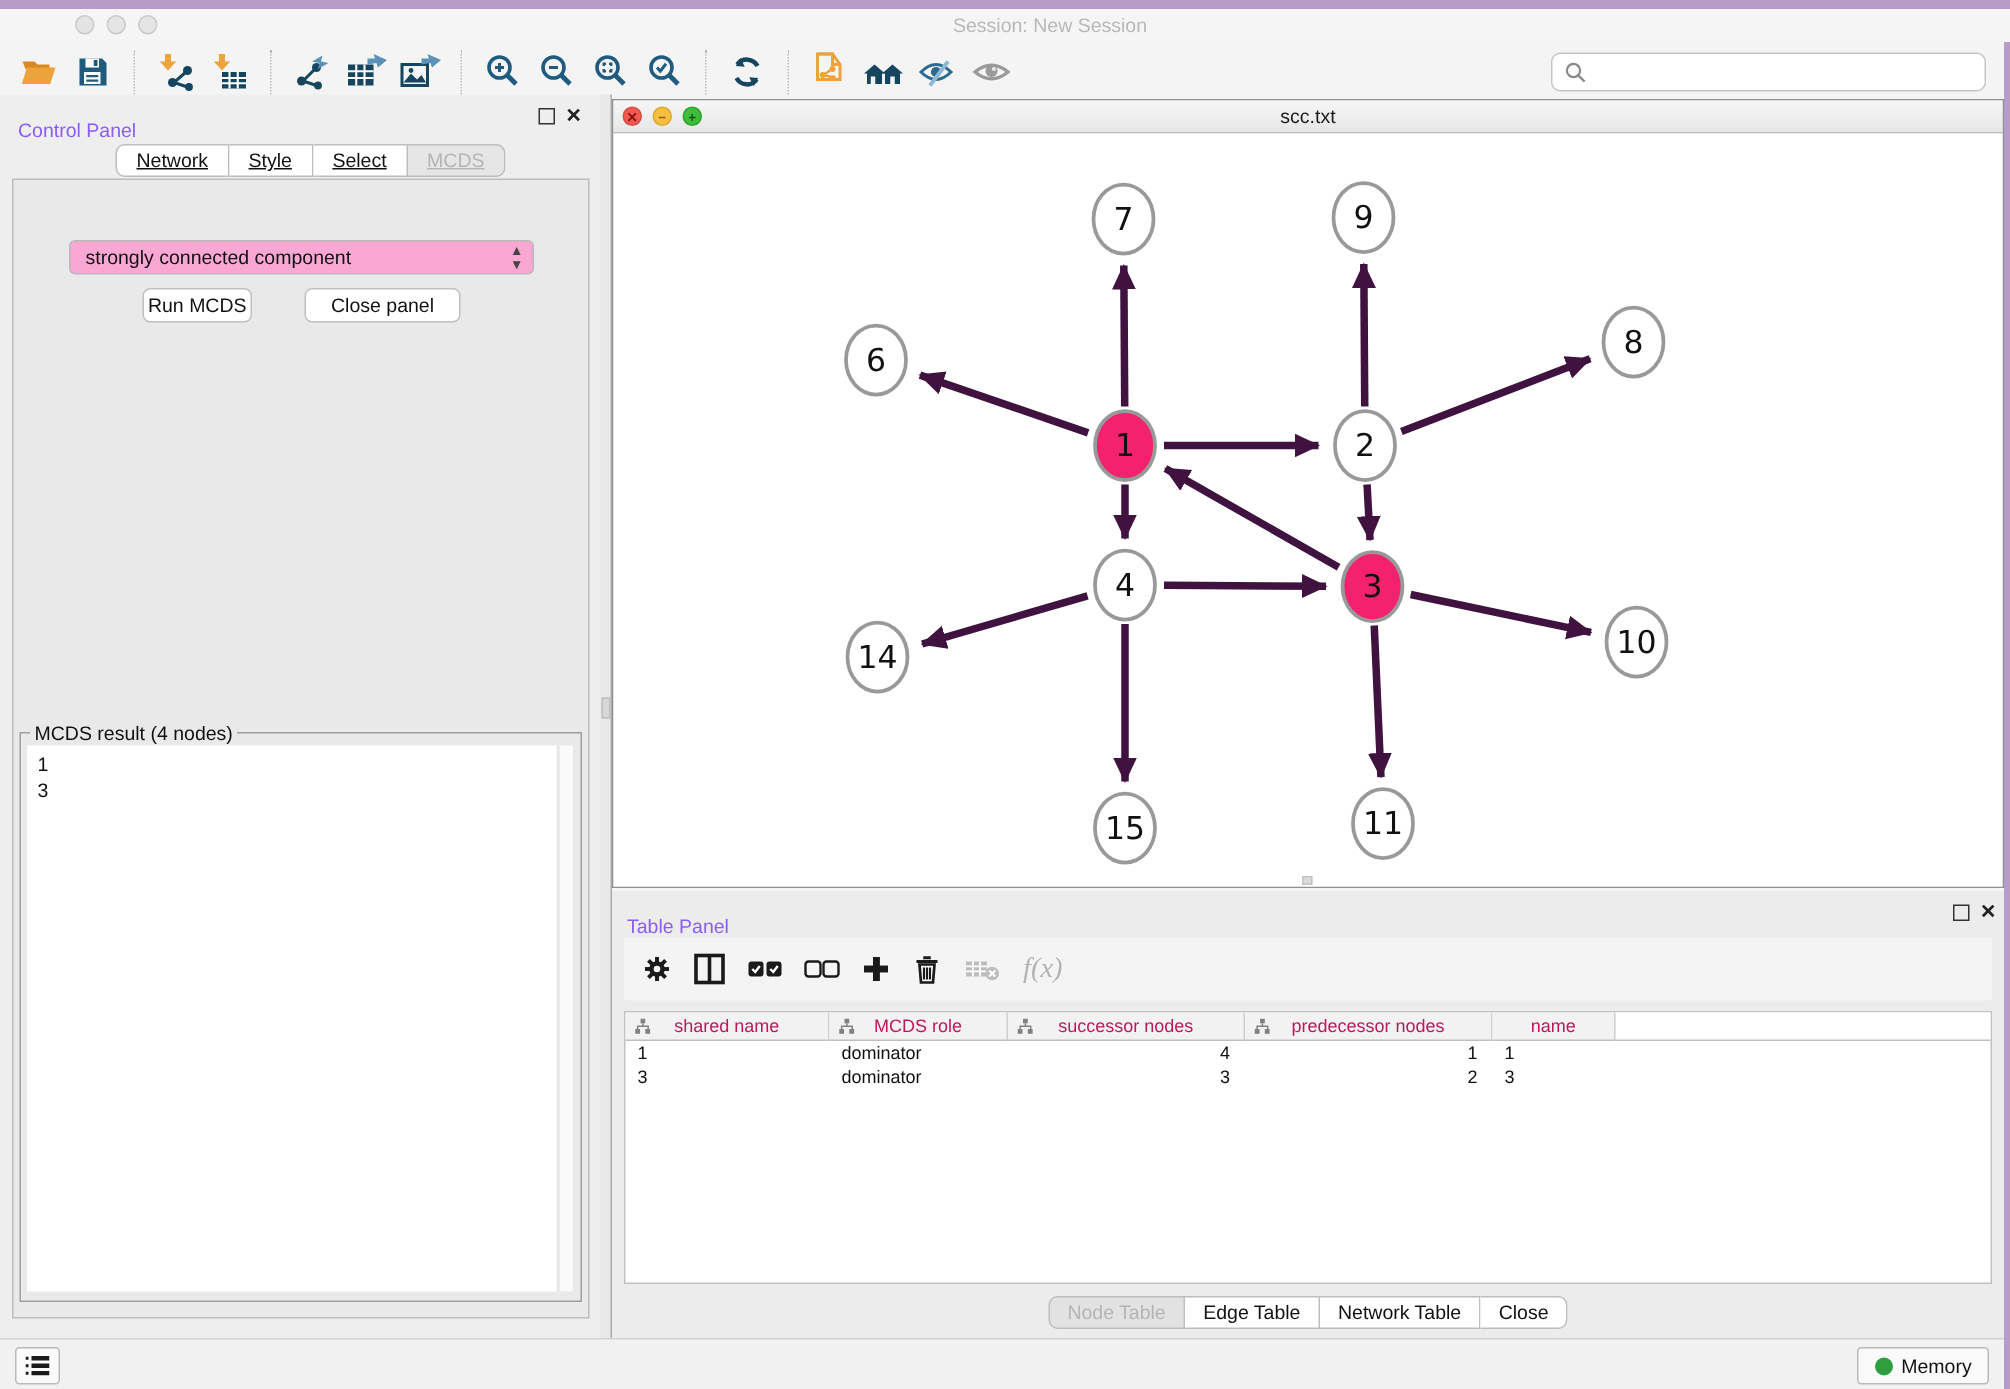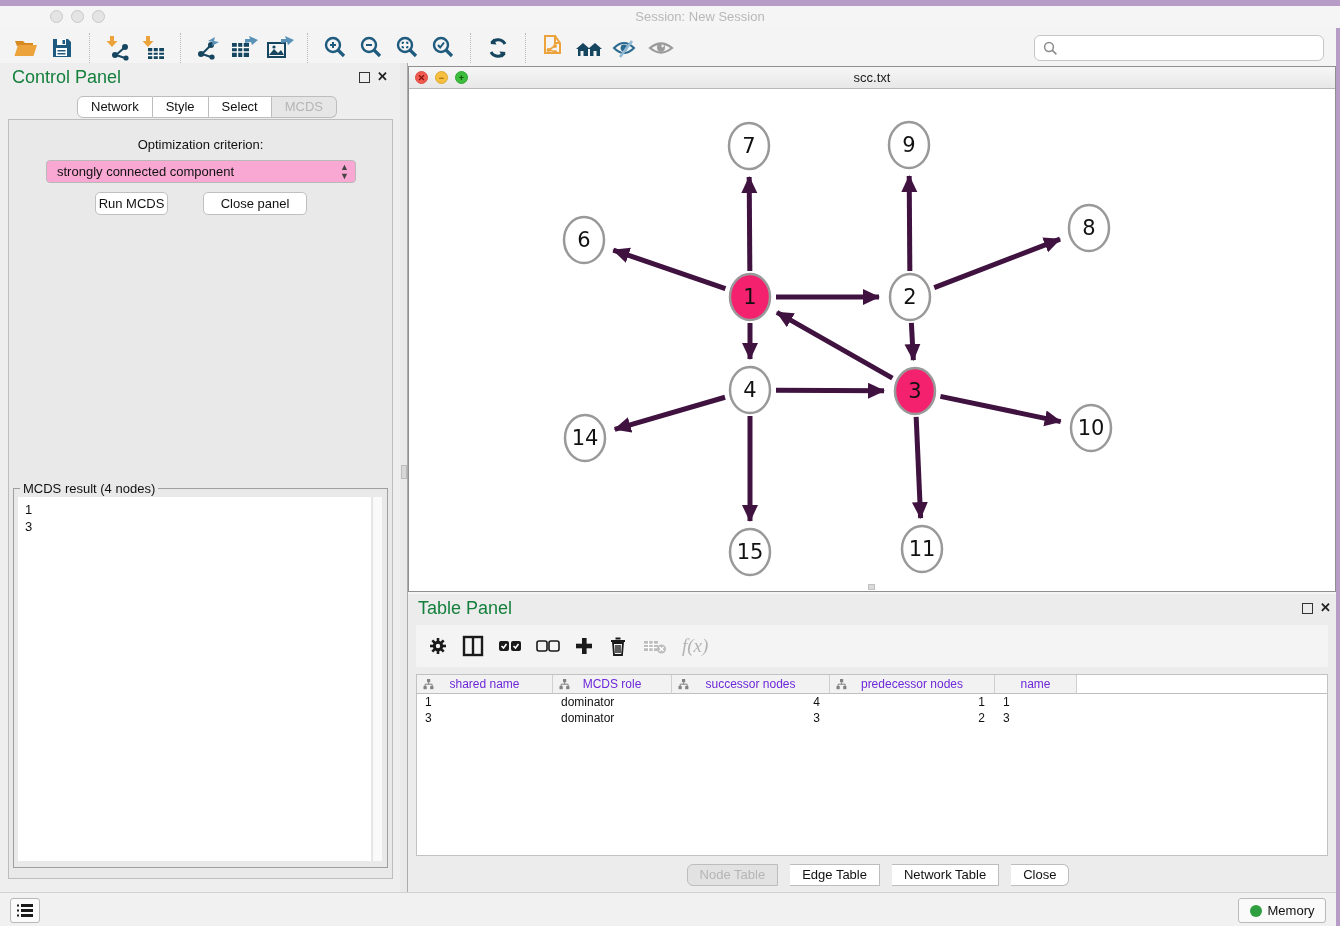--- a/index.html
+++ b/index.html
@@ -17,26 +17,26 @@
   .toolbar { position:absolute; left:0; top:22px; width:100%; height:40px; background:#f4f4f4; border-bottom:1px solid #dcdcdc; display:flex; align-items:center; padding-left:8px; }
   .tool { width:36px; height:34px; display:flex; align-items:center; justify-content:center; cursor:pointer; }
   .tool svg { display:block; }
   .tsep { width:1px; height:30px; border-left:1px dotted #b9b9b9; margin:0 9px; }
   .searchbox { position:absolute; right:12px; top:7px; width:290px; height:26px; background:#fff; border:1px solid #c6c6c6; border-radius:6px; display:flex; align-items:center; padding-left:8px; }
   .searchbox input { border:none; outline:none; flex:1; font-size:13px; background:transparent; margin-left:6px; }
 
   
   .control-panel { position:absolute; left:0; top:57px; width:400px; height:829px; background:#eeeeee; }
   .panel-head { position:absolute; left:0; top:0; width:100%; height:30px; }
-  .panel-head .ptitle { position:absolute; left:12px; top:4px; font-size:18px; color:#15803d; }
+  .panel-head .ptitle { position:absolute; left:12px; top:16px; font-size:13px; color:#8b5cf6; }
   .float-ic { position:absolute; top:9px; width:11px; height:11px; border:1.5px solid #333; background:transparent; cursor:pointer; }
   .close-ic { position:absolute; top:6px; font-size:13px; font-weight:bold; color:#222; cursor:pointer; }
 
   .cp-tabs { position:absolute; left:77px; top:33px; display:flex; }
-  .cp-tab { height:22px; line-height:20px; padding:0 13px; background:#fff; border:1px solid #bdbdbd; border-left:none; font-size:13px; color:#111; cursor:pointer; }
+  .cp-tab { height:22px; line-height:20px; padding:0 13px; background:#fff; border:1px solid #bdbdbd; border-left:none; font-size:13px; color:#111; cursor:pointer;text-decoration:underline; }
   .cp-tab:first-child { border-left:1px solid #bdbdbd; border-radius:6px 0 0 6px; }
   .cp-tab:last-child { border-radius:0 6px 6px 0; }
   .cp-tab.sel { background:#e6e6e6; color:#b5b5b5; }
 
   .cp-box { position:absolute; left:8px; top:56px; width:385px; height:760px; background:#e9e9e9; border:1px solid #bdbdbd; }
   .opt-label { position:absolute; left:0; width:100%; top:17px; text-align:center; font-size:13px; color:#111; }
   .opt-select { position:absolute; left:37px; top:40px; width:310px; height:23px; background:#f9a8d4; border:1px solid #b9b9b9; border-radius:4px; font-size:13px; color:#111; display:flex; align-items:center; padding-left:10px; cursor:pointer; }
   .opt-select .updown { position:absolute; right:6px; top:2px; font-size:9px; color:#444; line-height:9px; text-align:center; }
   .cp-btn { position:absolute; top:72px; height:23px; background:#fff; border:1px solid #c0c0c0; border-radius:5px; font-size:13px; color:#111; font-family:"Liberation Sans",sans-serif; cursor:pointer; }
 
@@ -61,30 +61,30 @@
   .net-grip { position:absolute; left:459px; bottom:1px; width:7px; height:6px; background:#dadada; border:1px solid #c2c2c2; }
 
   
   .table-panel { position:absolute; left:408px; top:588px; width:928px; height:298px; background:#ececec; }
   .tp-toolbar { position:absolute; left:8px; top:31px; width:912px; height:42px; background:#f4f4f4; border-radius:2px; display:flex; align-items:center; padding-left:12px; gap:14px; }
   .tp-tool { display:flex; align-items:center; justify-content:center; cursor:pointer; }
   .fx { font-family:"Liberation Serif", serif; font-style:italic; font-size:19px; color:#b3b3b3; }
 
   .dtable { position:absolute; left:8px; top:80px; width:912px; height:182px; background:#fff; border:1px solid #c2c2c2; }
   .thead { display:flex; height:19px; }
-  .th { background:#f2f2f2; border-right:1px solid #cfcfcf; border-bottom:1px solid #bfbfbf; position:relative; display:flex; align-items:center; justify-content:center; font-size:12px; color:#6d28d9; }
+  .th { background:#f2f2f2; border-right:1px solid #cfcfcf; border-bottom:1px solid #bfbfbf; position:relative; display:flex; align-items:center; justify-content:center; font-size:12px; color:#be185d; }
   .th .hier { position:absolute; left:6px; top:4px; }
   .th-rest { flex:1; border-bottom:1px solid #bfbfbf; background:#fff; }
   .trow { display:flex; height:16px; font-size:12px; color:#111; }
   .td { padding:1px 10px 0 8px; overflow:hidden; white-space:nowrap; }
   .td.r { text-align:right; }
   .c0{width:136px;} .c1{width:119px;} .c2{width:158px;} .c3{width:165px;} .c4{width:82px;}
 
   .tp-tabs { position:absolute; left:0; right:0; top:270px; display:flex; justify-content:center; }
-  .tp-tab { height:22px; line-height:20px; padding:0 12px; background:#fff; border:1px solid #bdbdbd; border-left:none; font-size:13px; color:#111; cursor:pointer;margin-left:12px; }
+  .tp-tab { height:22px; line-height:20px; padding:0 12px; background:#fff; border:1px solid #bdbdbd; border-left:none; font-size:13px; color:#111; cursor:pointer; }
   .tp-tab:first-child { border-left:1px solid #bdbdbd; border-radius:6px 0 0 6px; }
   .tp-tab:last-child { border-radius:0 6px 6px 0; }
   .tp-tab.sel { background:#e2e2e2; color:#b5b5b5; }
 
   
   .statusbar { position:absolute; left:0; top:886px; width:100%; height:34px; background:#f1f1f1; border-top:1px solid #d2d2d2; }
   .sb-btn { position:absolute; top:5px; height:25px; background:#fafafa; border:1px solid #b9b9b9; border-radius:3px; display:flex; align-items:center; justify-content:center; cursor:pointer; }
   .memory-dot { width:12px; height:12px; border-radius:50%; background:#2f9e41; margin-right:6px; }
   .mem-label { font-size:13px; color:#111; }
 </style>
@@ -269,21 +269,20 @@
       <span class="float-ic" style="left:359px;"></span>
       <span class="close-ic" style="left:377px;">✕</span>
     </div>
     <div class="cp-tabs">
       <div class="cp-tab">Network</div>
       <div class="cp-tab">Style</div>
       <div class="cp-tab">Select</div>
       <div class="cp-tab sel">MCDS</div>
     </div>
     <div class="cp-box">
-      <div class="opt-label">Optimization criterion:</div>
       <div class="opt-select">
         <span>strongly connected component</span>
         <span class="updown">▲<br>▼</span>
       </div>
       <button class="cp-btn" style="left:86px; width:73px;">Run MCDS</button>
       <button class="cp-btn" style="left:194px; width:104px;">Close panel</button>
       <div class="mcds-fieldset">
         <span class="mcds-legend">MCDS result (4 nodes)</span>
         <div class="mcds-textarea">
           <div>1</div>

